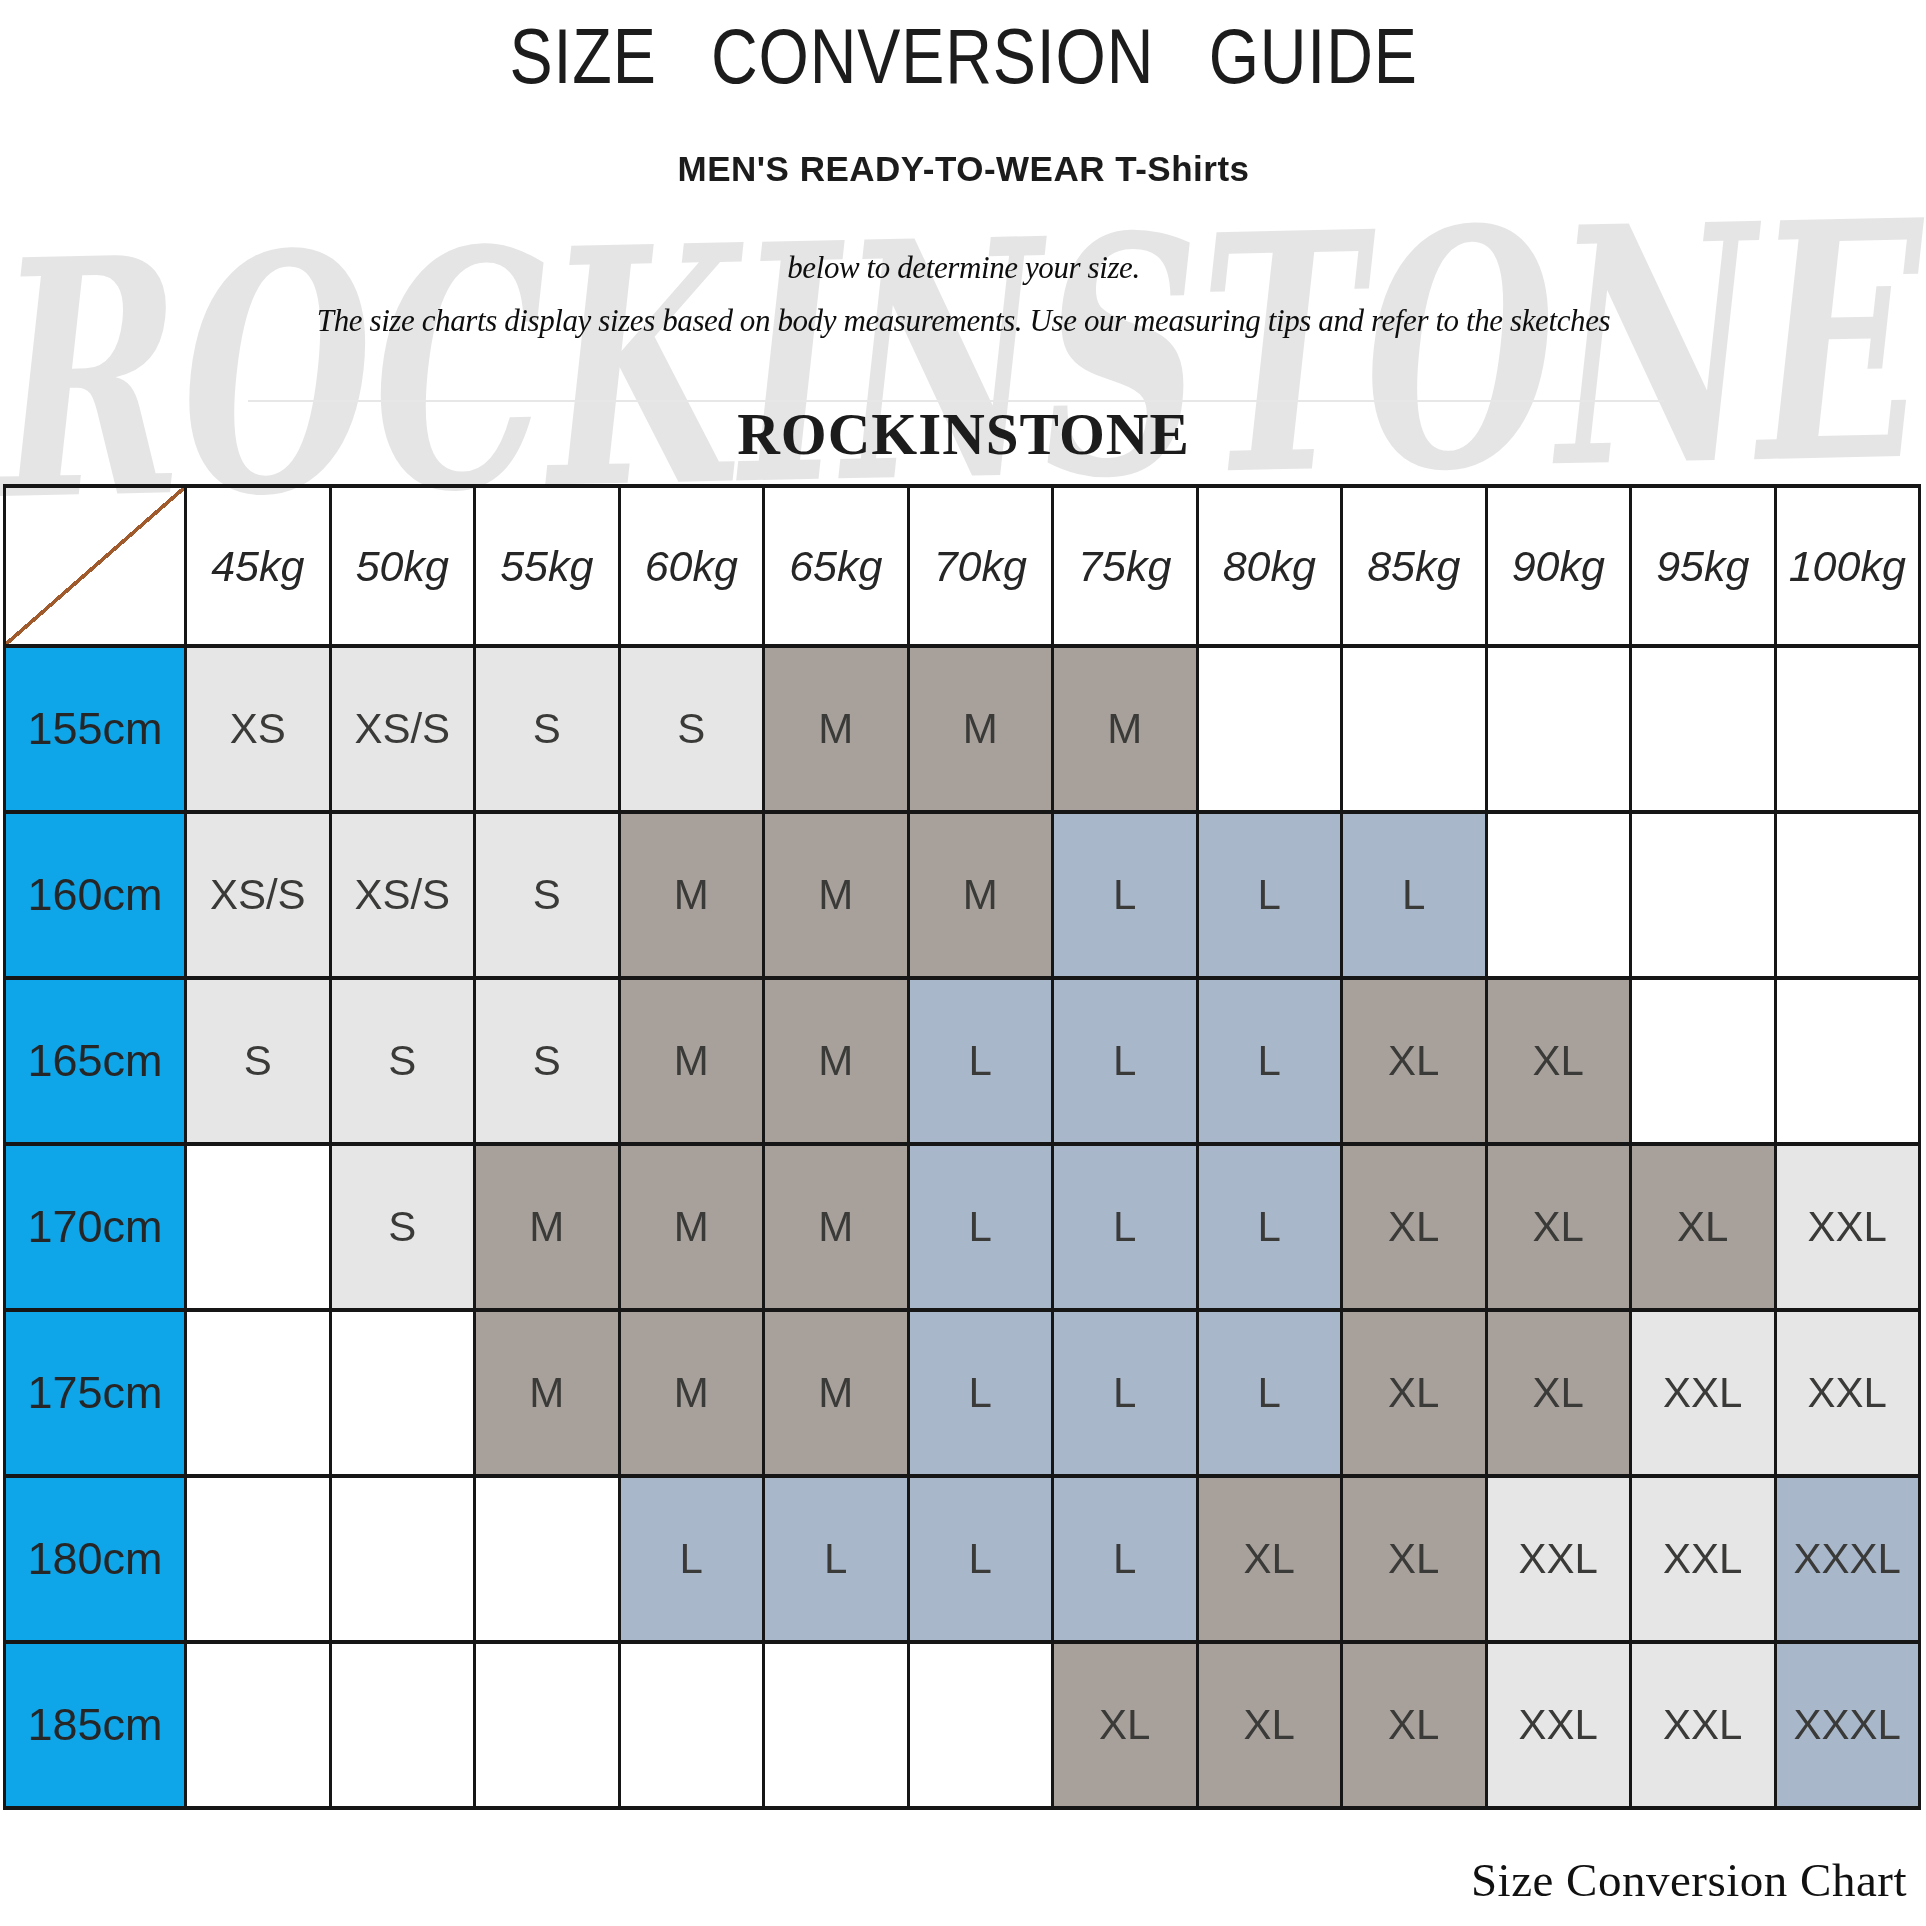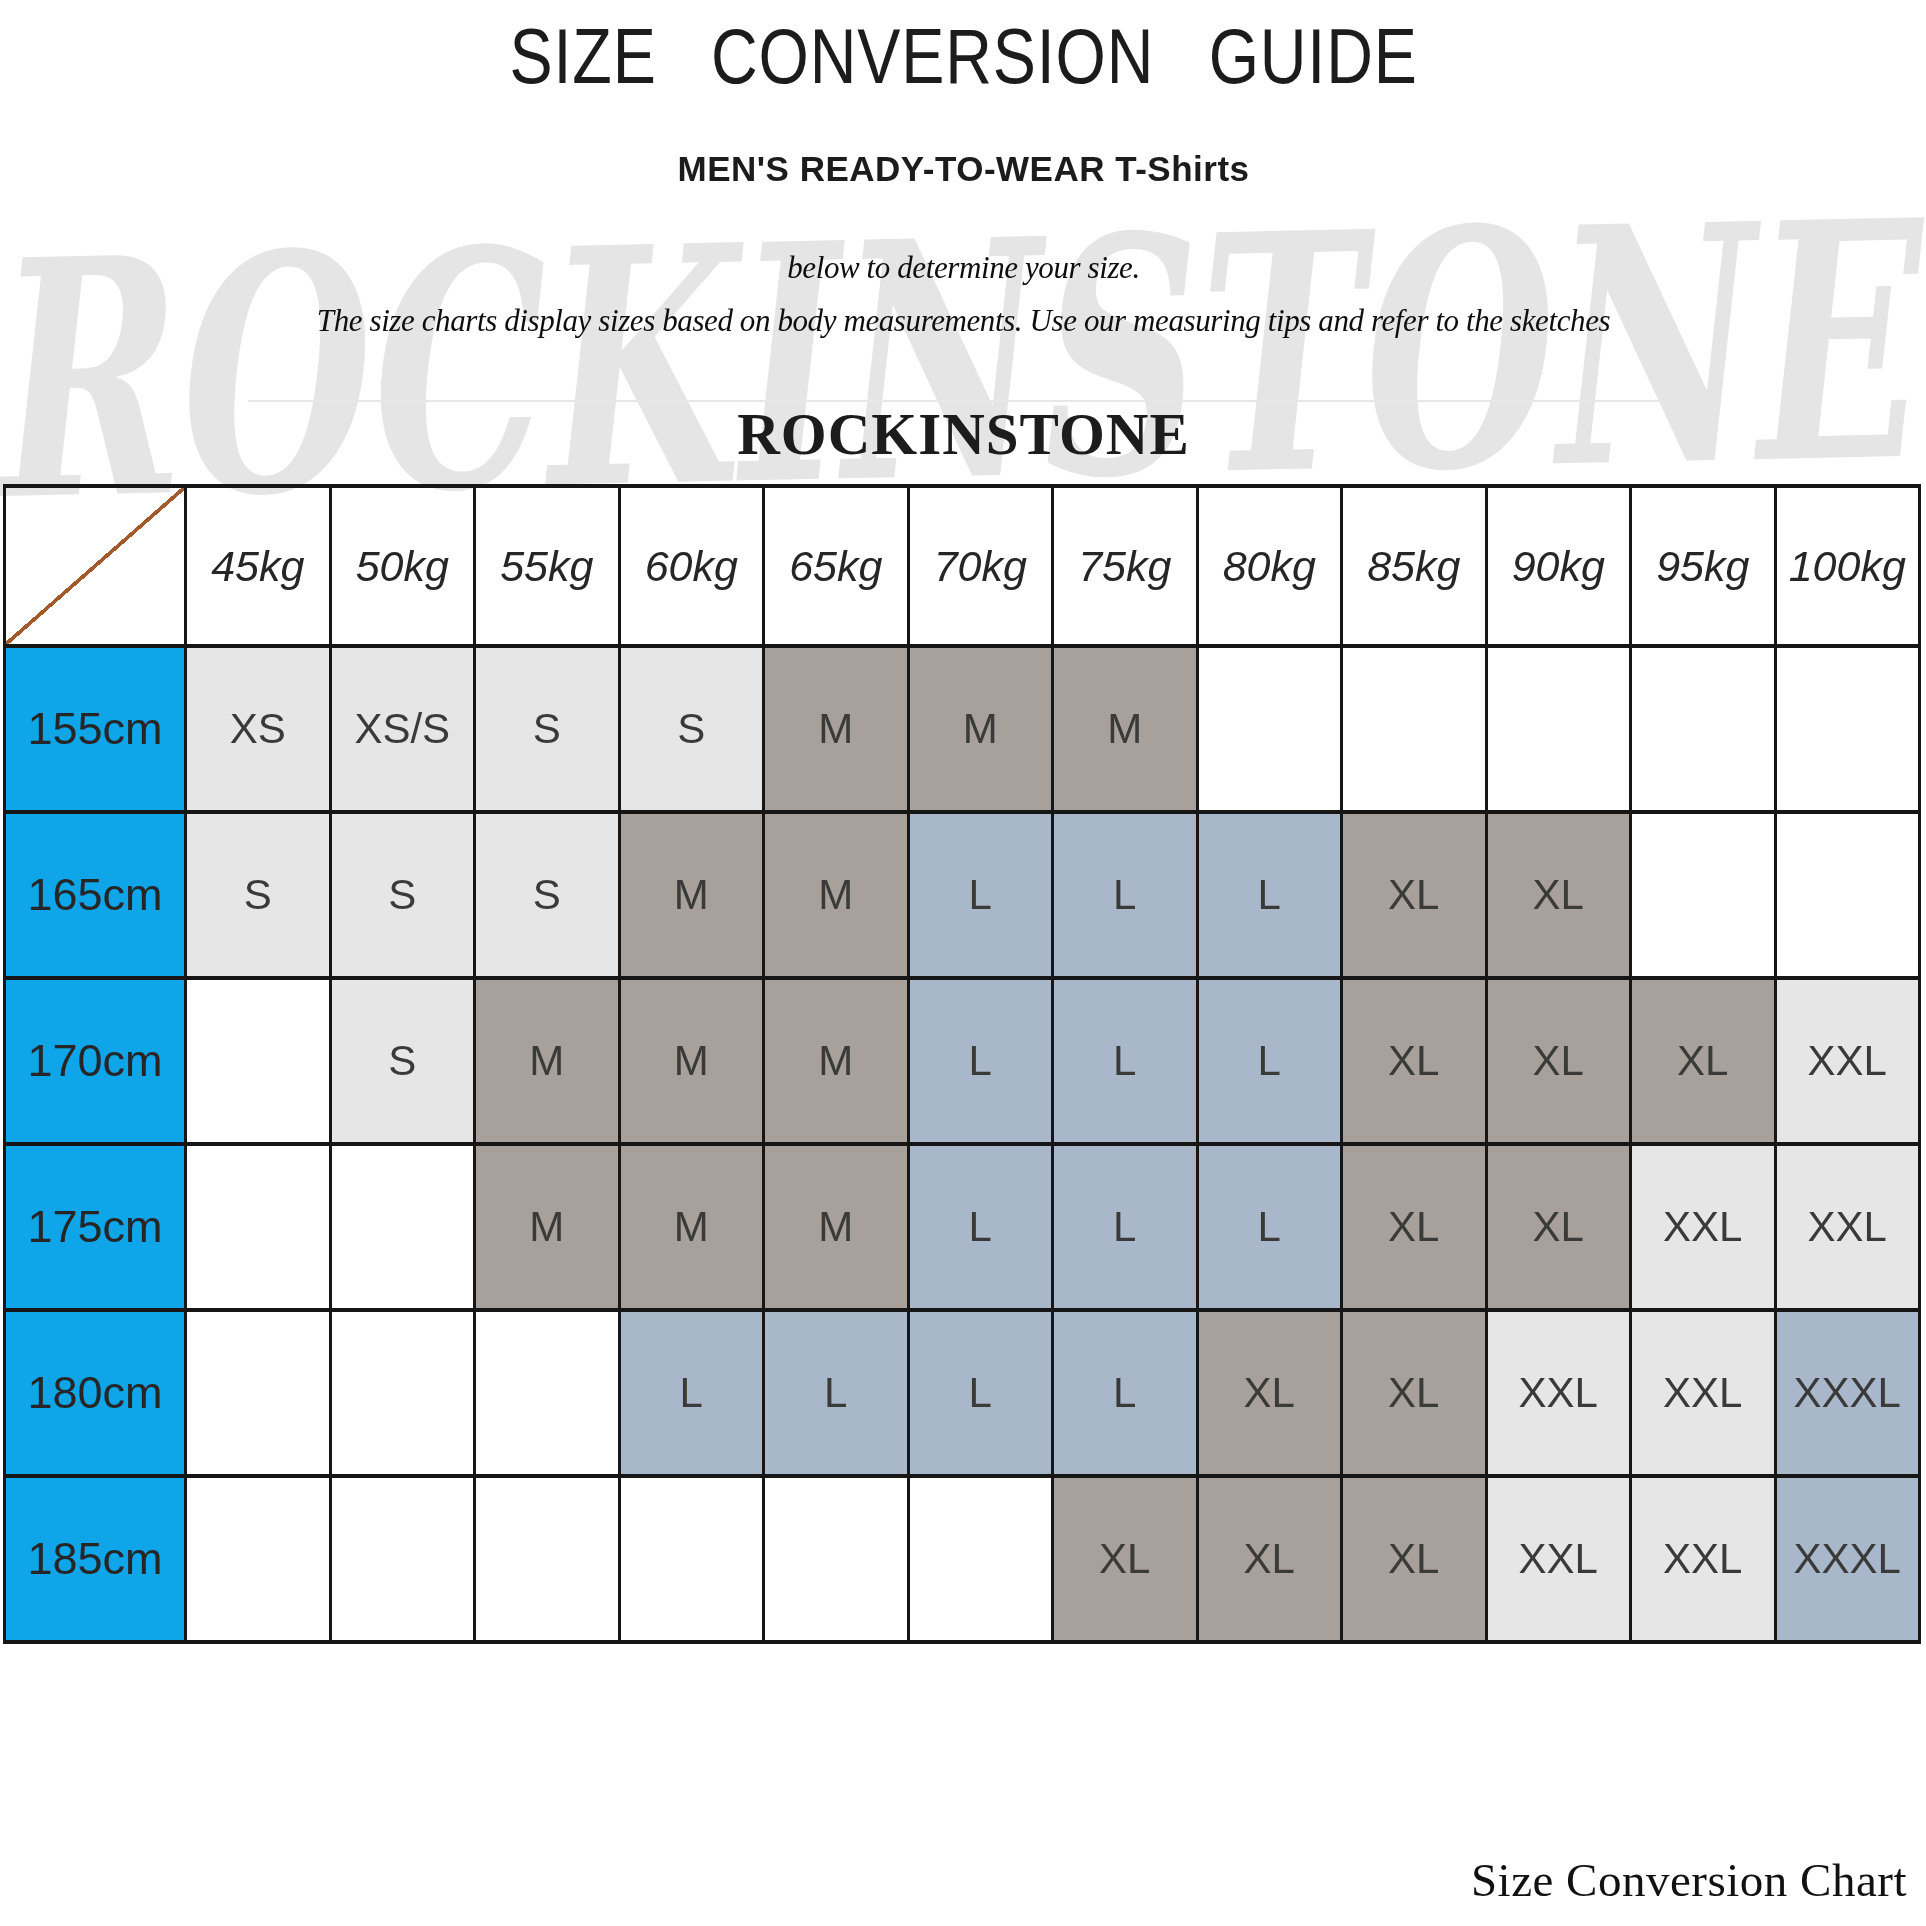--- a/index.html
+++ b/index.html
@@ -144,20 +144,35 @@
           <td class="c-taupe">M</td>
           <td class="c-taupe">M</td>
           <td class="c-taupe">M</td>
           <td class="c-none"></td>
           <td class="c-none"></td>
           <td class="c-none"></td>
           <td class="c-none"></td>
           <td class="c-none"></td>
         </tr>
         <tr>
+          <th>160cm</th>
+          <td class="c-light">XS/S</td>
+          <td class="c-light">XS/S</td>
+          <td class="c-light">S</td>
+          <td class="c-taupe">M</td>
+          <td class="c-taupe">M</td>
+          <td class="c-taupe">M</td>
+          <td class="c-blue">L</td>
+          <td class="c-blue">L</td>
+          <td class="c-blue">L</td>
+          <td class="c-none"></td>
+          <td class="c-none"></td>
+          <td class="c-none"></td>
+        </tr>
+        <tr>
           <th>165cm</th>
           <td class="c-light">S</td>
           <td class="c-light">S</td>
           <td class="c-light">S</td>
           <td class="c-taupe">M</td>
           <td class="c-taupe">M</td>
           <td class="c-blue">L</td>
           <td class="c-blue">L</td>
           <td class="c-blue">L</td>
           <td class="c-taupe">XL</td>

